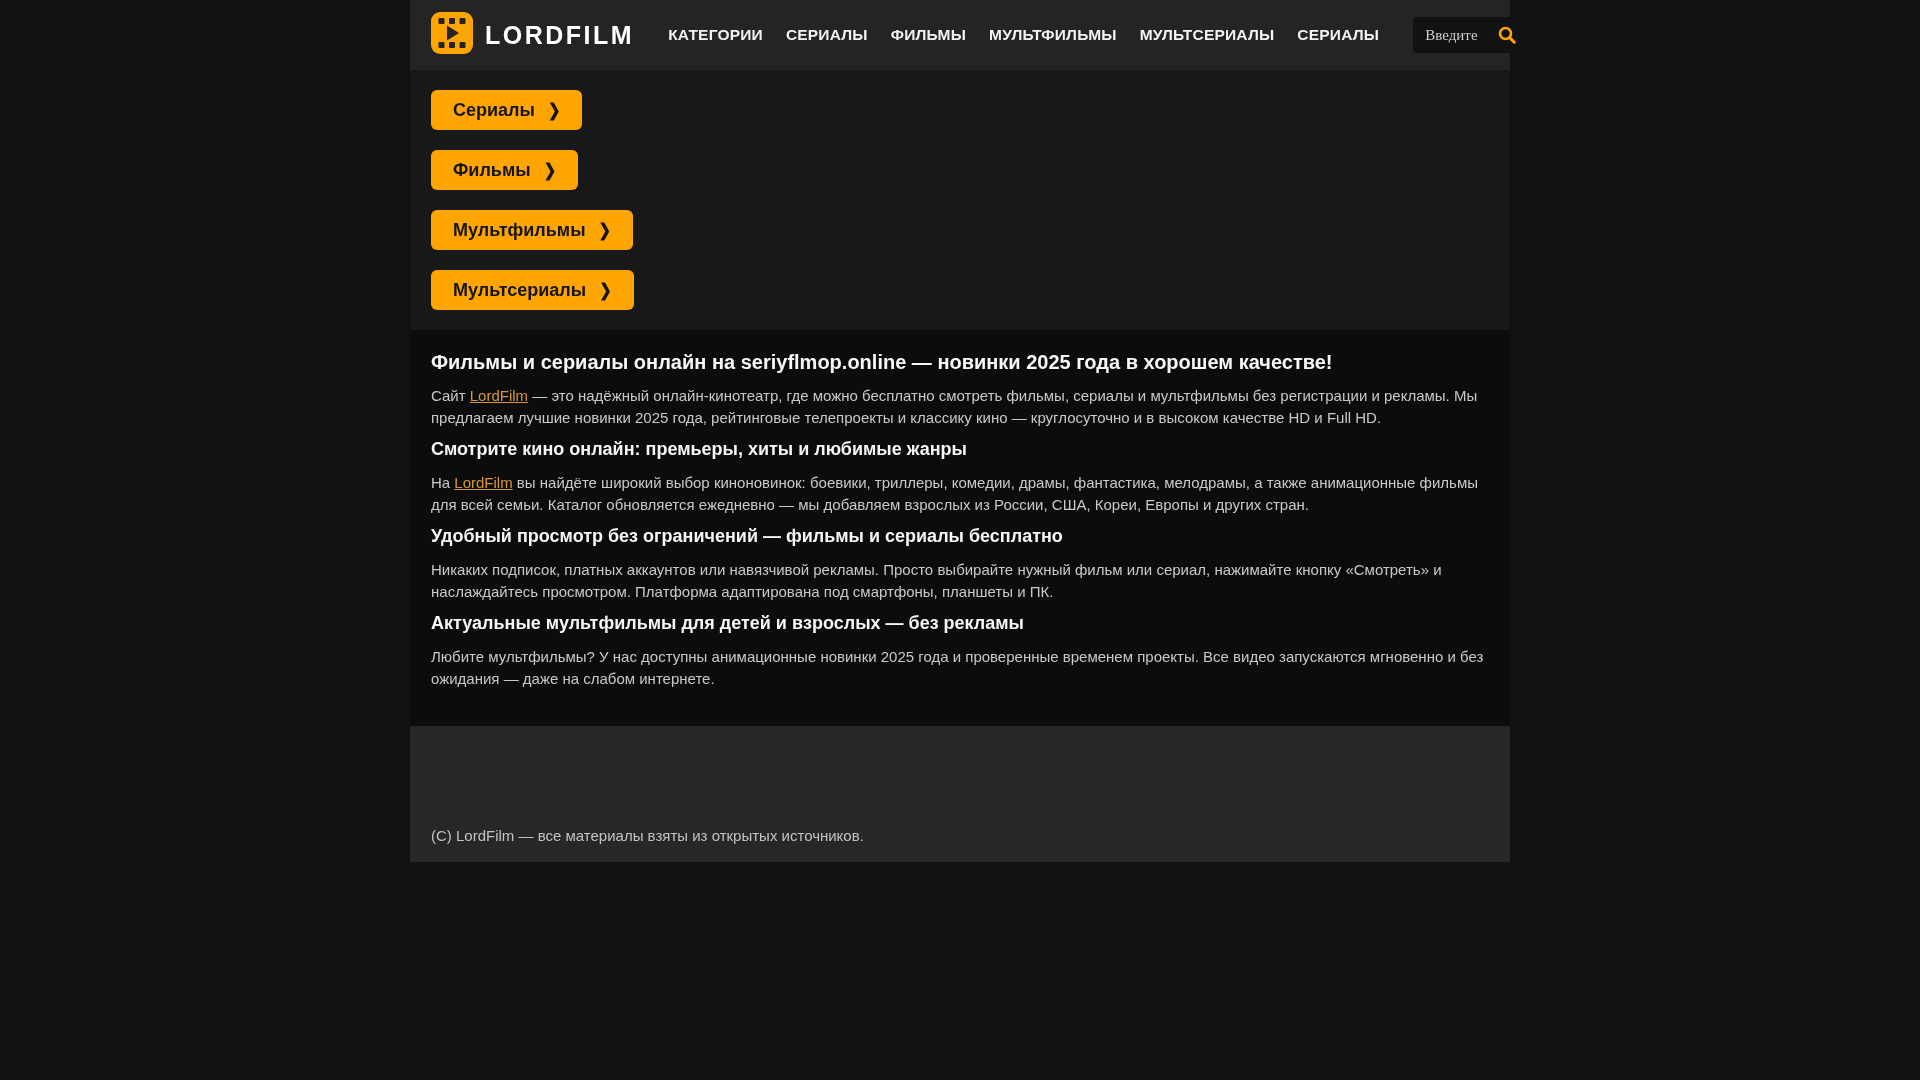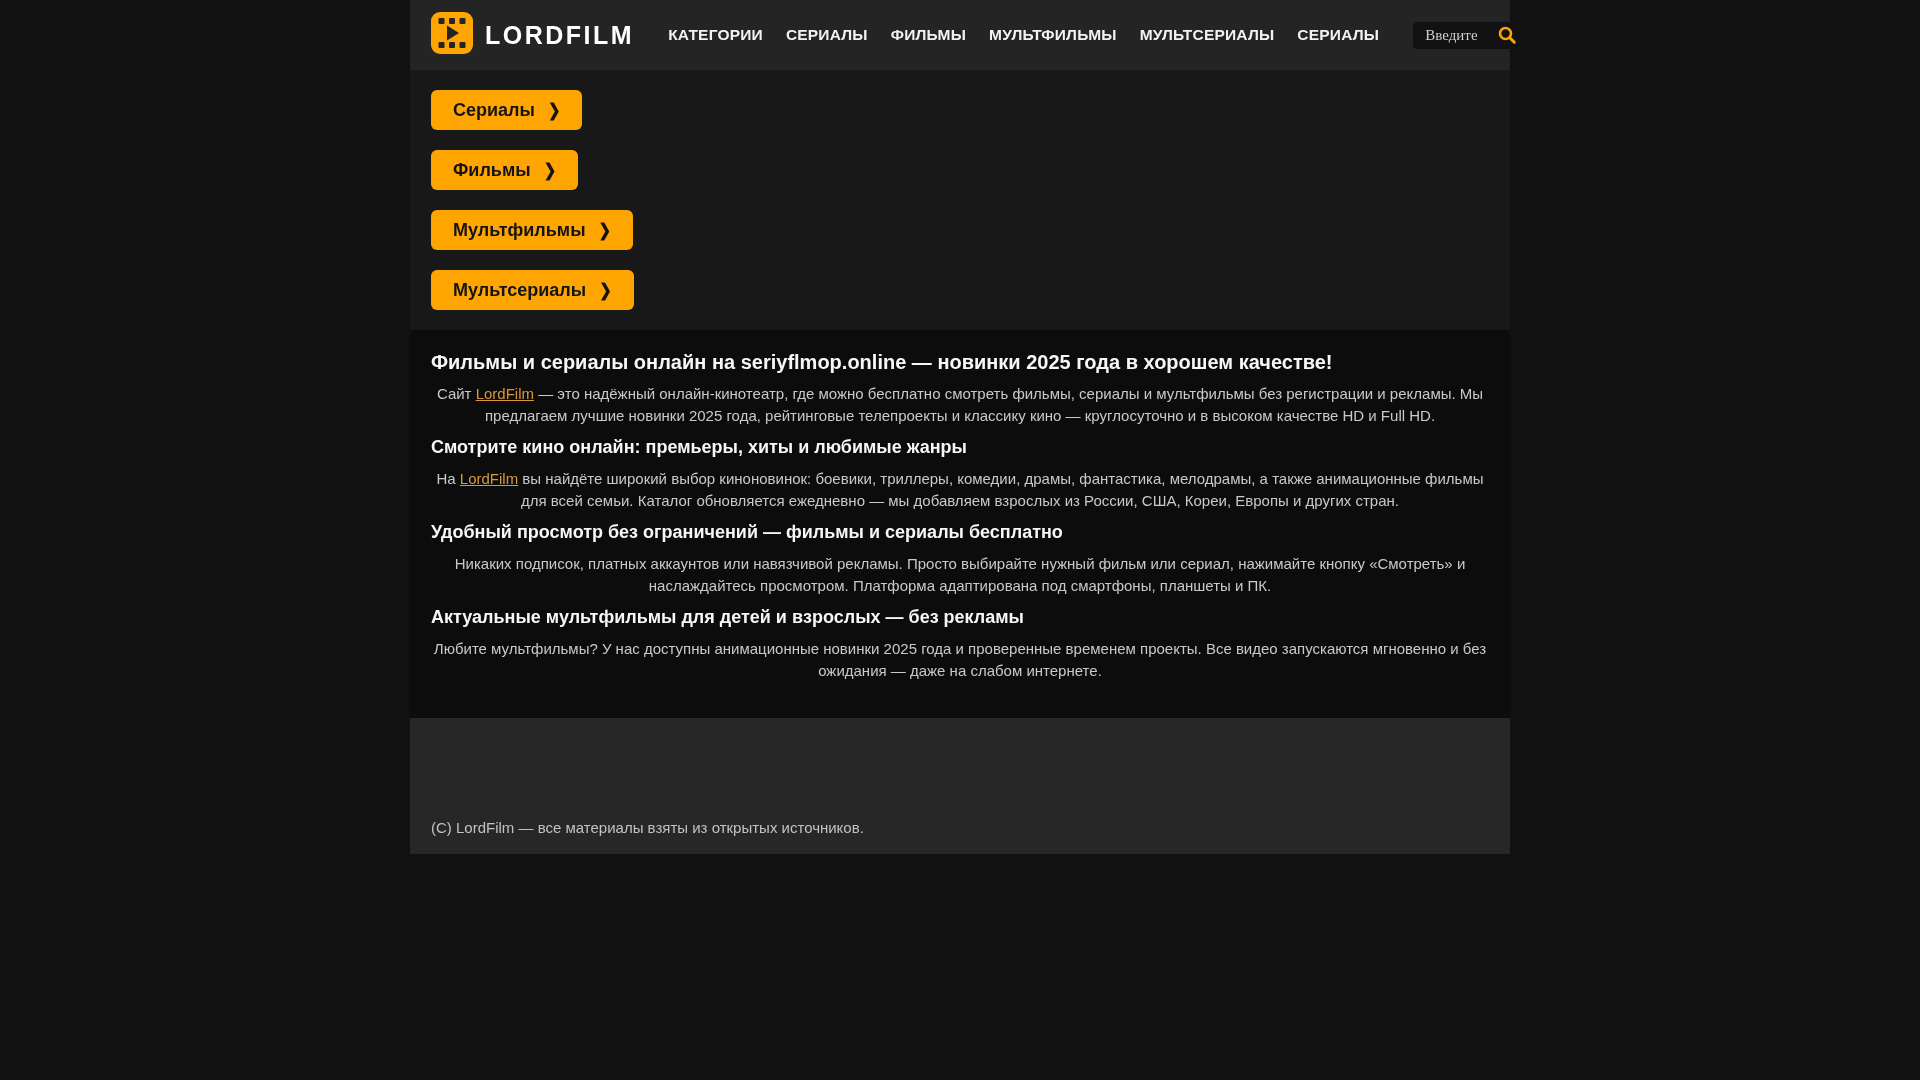--- a/index.html
+++ b/index.html
@@ -35,21 +35,21 @@
     color: #f2f2f2;
     font-size: 15.5px;
     font-weight: bold;
     text-decoration: none;
     letter-spacing: 0.2px;
     white-space: nowrap;
   }
   .search-box {
     margin-left: auto;
     width: 112px;
-    height: 27px;
+    height: 36px;
     background: #121212;
     border-radius: 4px;
     display: flex;
     align-items: center;
     padding: 0 8px 0 10px;
     flex-shrink: 0;
   }
   .search-box input {
     flex: 1;
     min-width: 0;
@@ -105,23 +105,22 @@
   .seo-section h2 {
     color: #f7f7f7;
     font-size: 18px;
     line-height: 22px;
     margin: 0 0 10px;
     font-weight: bold;
   }
   .seo-section p {
     font-size: 15px;
     line-height: 22px;
-    margin: 4px 0 9px;
+    margin: 12px 0 9px;
     color: #c9c9c9;
-    text-align: center;
   }
   .seo-section a.inline-link {
     color: #d8983a;
     text-decoration: underline;
     cursor: pointer;
   }
 
   
   .site-footer {
     background: #272727;

